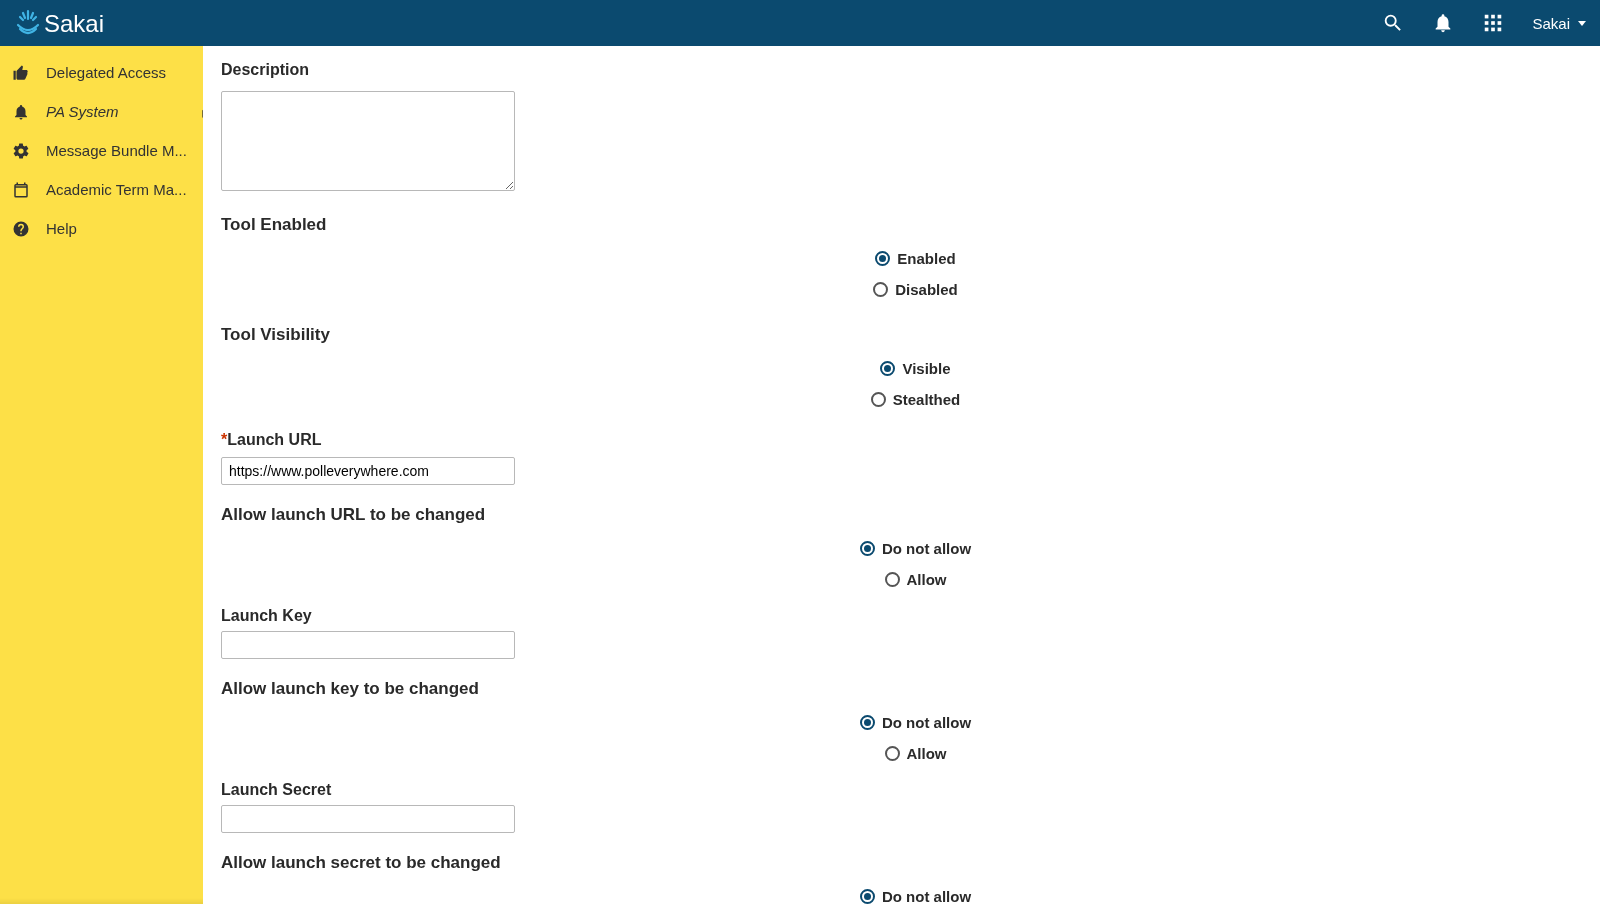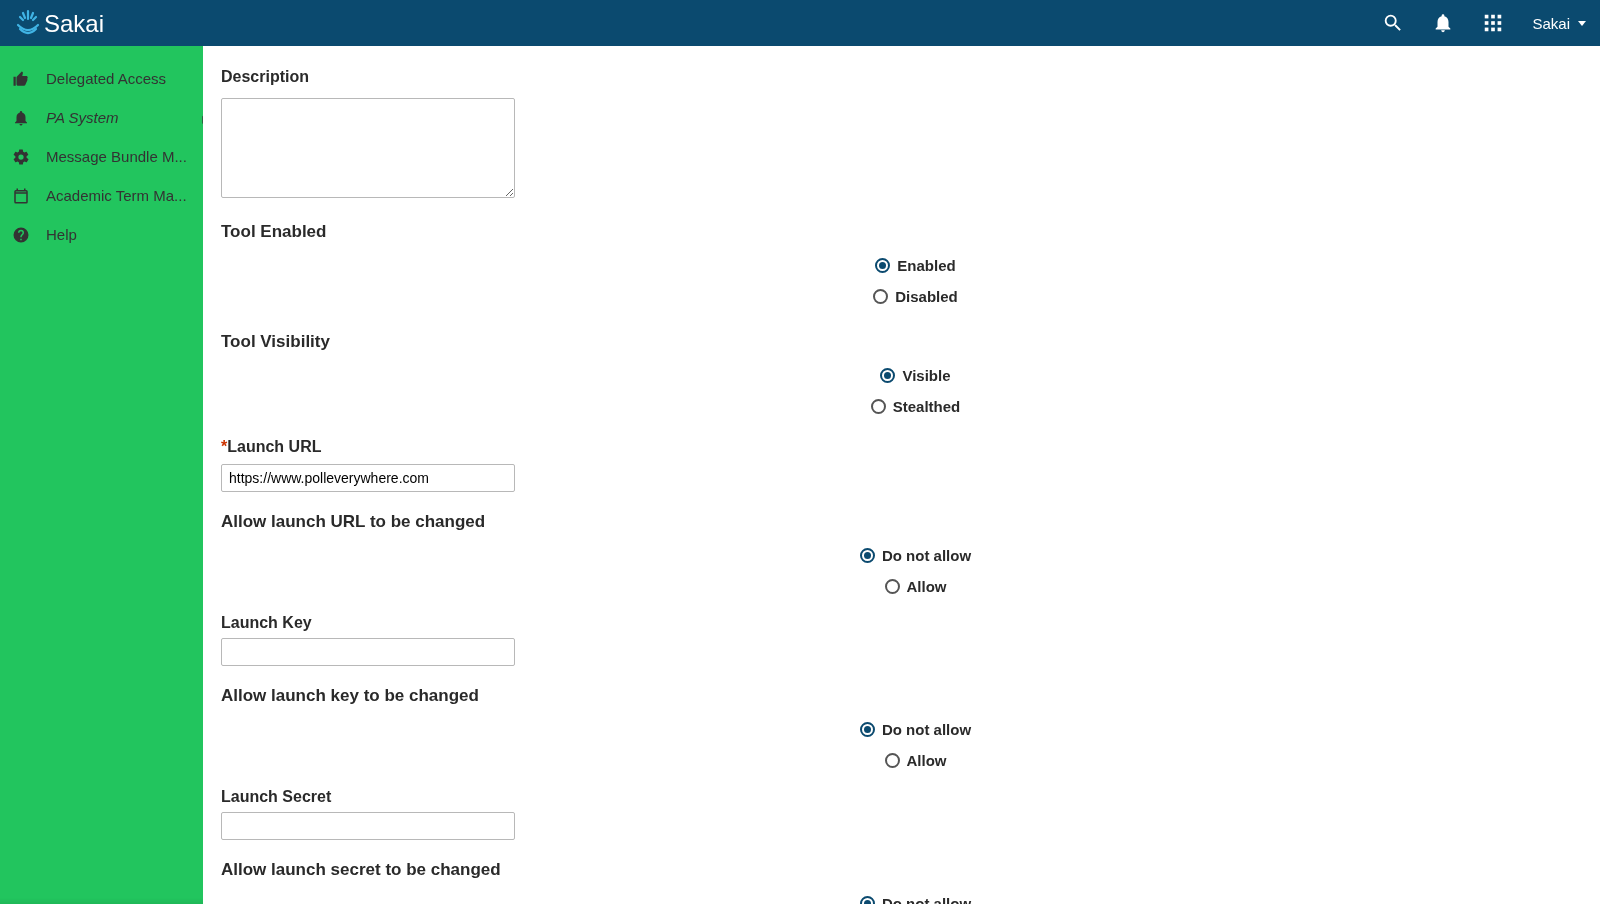--- a/index.html
+++ b/index.html
@@ -6,28 +6,28 @@
 body { font-family: "Segoe UI", Arial, sans-serif; background: #fff; color: #333; width: 1600px; height: 904px; overflow: hidden; }
 
 .topbar { position: fixed; top: 0; left: 0; right: 0; height: 46px; background: #0b4a6f; display: flex; align-items: center; justify-content: space-between; padding: 0 14px; z-index: 100; }
 .brand { display: flex; align-items: center; color: #fff; }
 .brand svg { width: 130px; height: 36px; }
 .topbar-right { display: flex; align-items: center; gap: 28px; }
 .topbar-icon { width: 22px; height: 22px; fill: #fff; cursor: pointer; }
 .user-menu { display: flex; align-items: center; gap: 5px; color: #fff; font-size: 15px; cursor: pointer; }
 .caret-down { display: inline-block; width: 0; height: 0; border-left: 4px solid transparent; border-right: 4px solid transparent; border-top: 5px solid #fff; margin-left: 3px; }
 
-.sidebar { position: fixed; top: 46px; left: 0; width: 227px; background: #22c55e; border-right: 1px solid #e6e6e6; height: calc(100% - 46px); padding-top: 13px; }
+.sidebar { position: fixed; top: 46px; left: 0; width: 227px; background: #fde047; border-right: 1px solid #e6e6e6; height: calc(100% - 46px); padding-top: 7px; }
 .nav-item { display: flex; align-items: center; height: 39px; padding: 0 12px; color: #333; font-size: 15px; cursor: pointer; gap: 16px; }
 .nav-icon { width: 18px; height: 18px; flex-shrink: 0; fill: #333; }
 .nav-label { flex: 1; overflow: hidden; white-space: nowrap; text-overflow: ellipsis; }
 .nav-item.locked .nav-label { font-style: italic; }
 .lock-icon { width: 14px; height: 14px; fill: #333; }
 
-.content { position: fixed; top: 46px; left: 203px; right: 0; bottom: 0; background: #fff; overflow: auto; padding: 16px 18px 18px; color: #2a2a2a; }
+.content { position: fixed; top: 46px; left: 203px; right: 0; bottom: 0; background: #fff; overflow: auto; padding: 9px 18px 18px; color: #2a2a2a; }
 .form-group { margin-top: 6px; margin-bottom: 18px; }
 .form-label { font-weight: 700; font-size: 16px; margin-bottom: 6px; display: block; }
 .section-label { font-weight: 700; font-size: 17px; margin-top: 20px; margin-bottom: 8px; }
 .req { color: #c30; font-weight: 700; }
 .text-input, .textarea-input { width: 294px; border: 1px solid #b8b8b8; border-radius: 2px; padding: 5px 7px; font-size: 14px; font-family: Liberation Sans, sans-serif; }
 .textarea-input { height: 100px; resize: both; margin-top: 6px; }
 
 .radio-row { display: flex; align-items: center; gap: 7px; padding: 7px 0 7px 28px; justify-content: center; }
 .radio-row label { font-weight: 700; font-size: 15px; cursor: pointer; }
 input[type=radio] { appearance: none; width: 15px; height: 15px; border: 2px solid #555; border-radius: 50%; display: inline-block; position: relative; cursor: pointer; }

